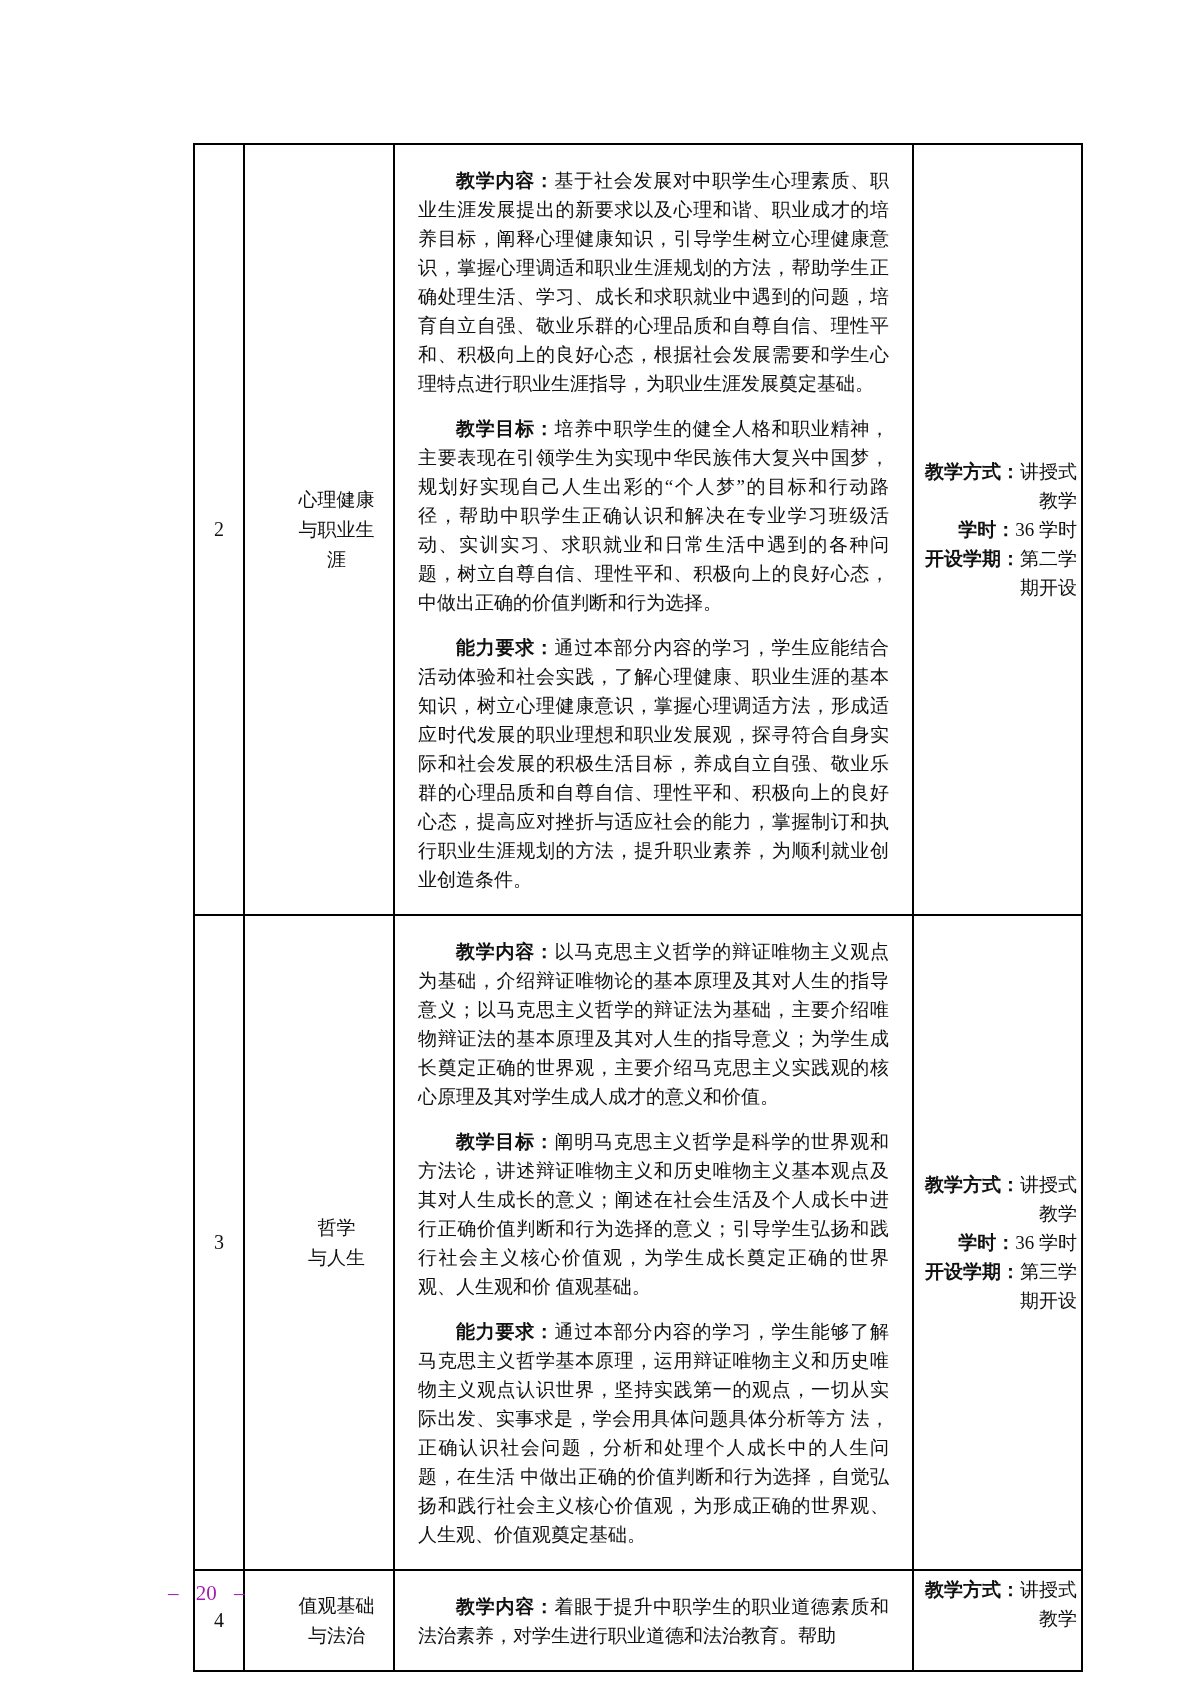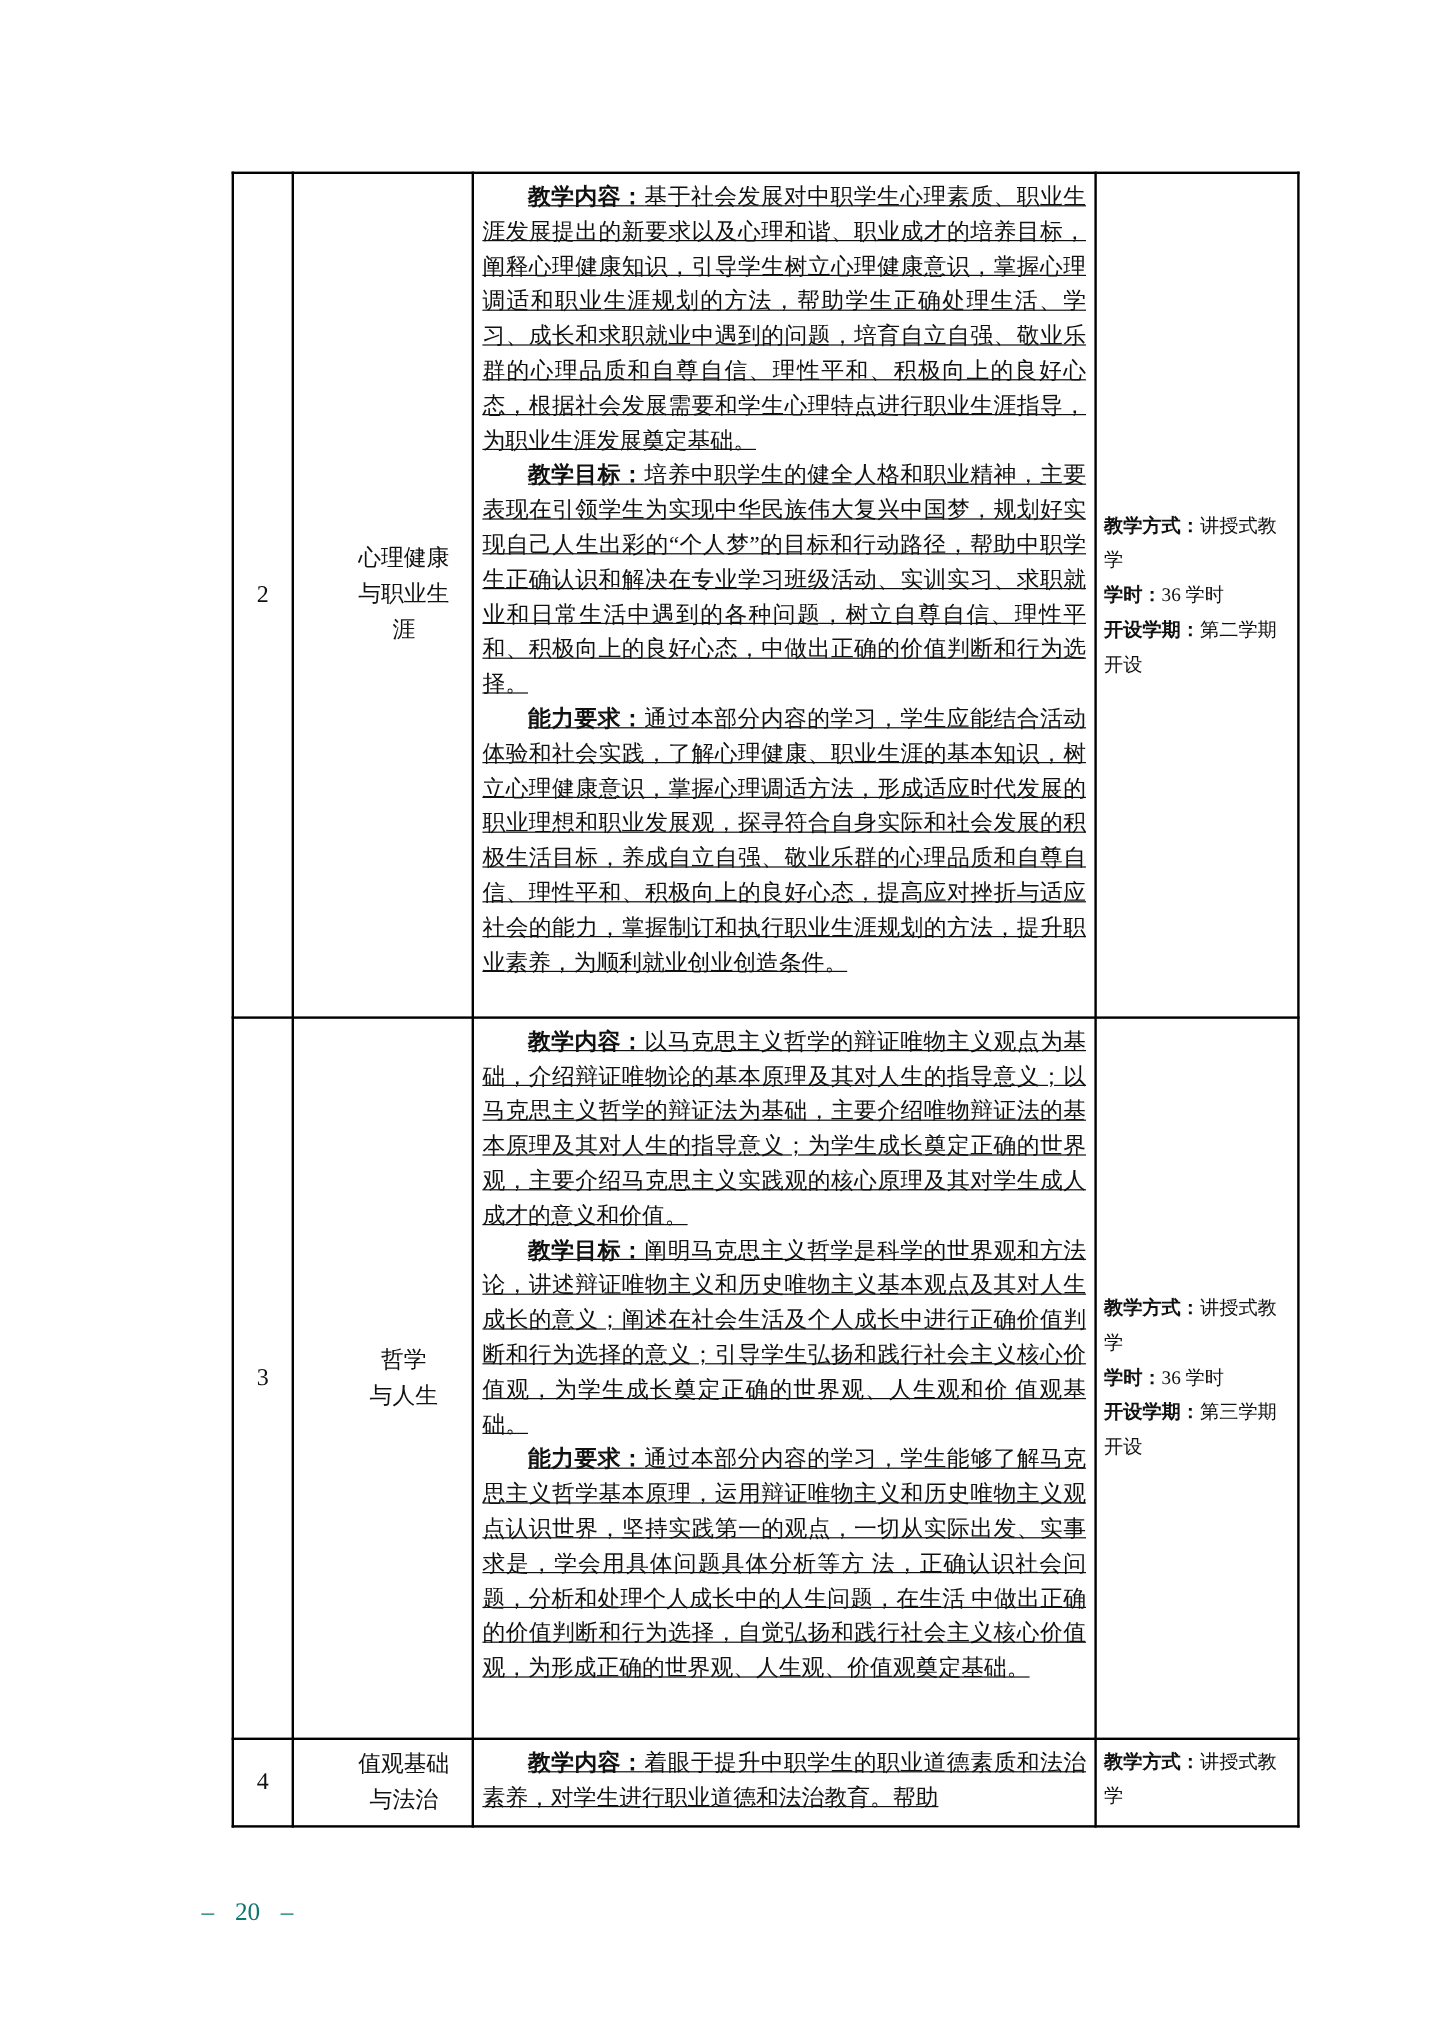--- a/index.html
+++ b/index.html
@@ -34,40 +34,40 @@
     white-space:pre-line;
     padding-left:36px;
   }
   .content-cell {
     width:503px;
     vertical-align:top;
     padding:5px 7px 4px 7px;
     font-size:19px; line-height:29px;
     text-align:justify;
   }
-  .content-cell p { margin:0; text-indent:2em;text-decoration:underline; }
+  .content-cell p { margin:16px; text-indent:2em; }
   .info-cell {
     width:157px;
     vertical-align:middle;
     padding:4px 4px 4px 6px;
-    font-size:16px; line-height:29px;
-    text-align:left;
+    font-size:19px; line-height:29px;
+    text-align:right;
     border-radius:30px;
   }
   .info-cell.top { vertical-align:top; }
   .info-cell p { margin:0; }
   .para-label {
     font-weight:bold;
     font-family:"Liberation Sans","DejaVu Sans",sans-serif;
   }
   .page-number {
     position:absolute; left:168px; top:1580px;
     font-size:21px; line-height:26px;
     word-spacing:12px;
-    color:#0f766e;
+    color:#a21caf;
   }
 </style>
 </head>
 <body>
 
 <div class="page">
 
   <table class="doc-table">
     <colgroup>
       <col style="width:46px">

